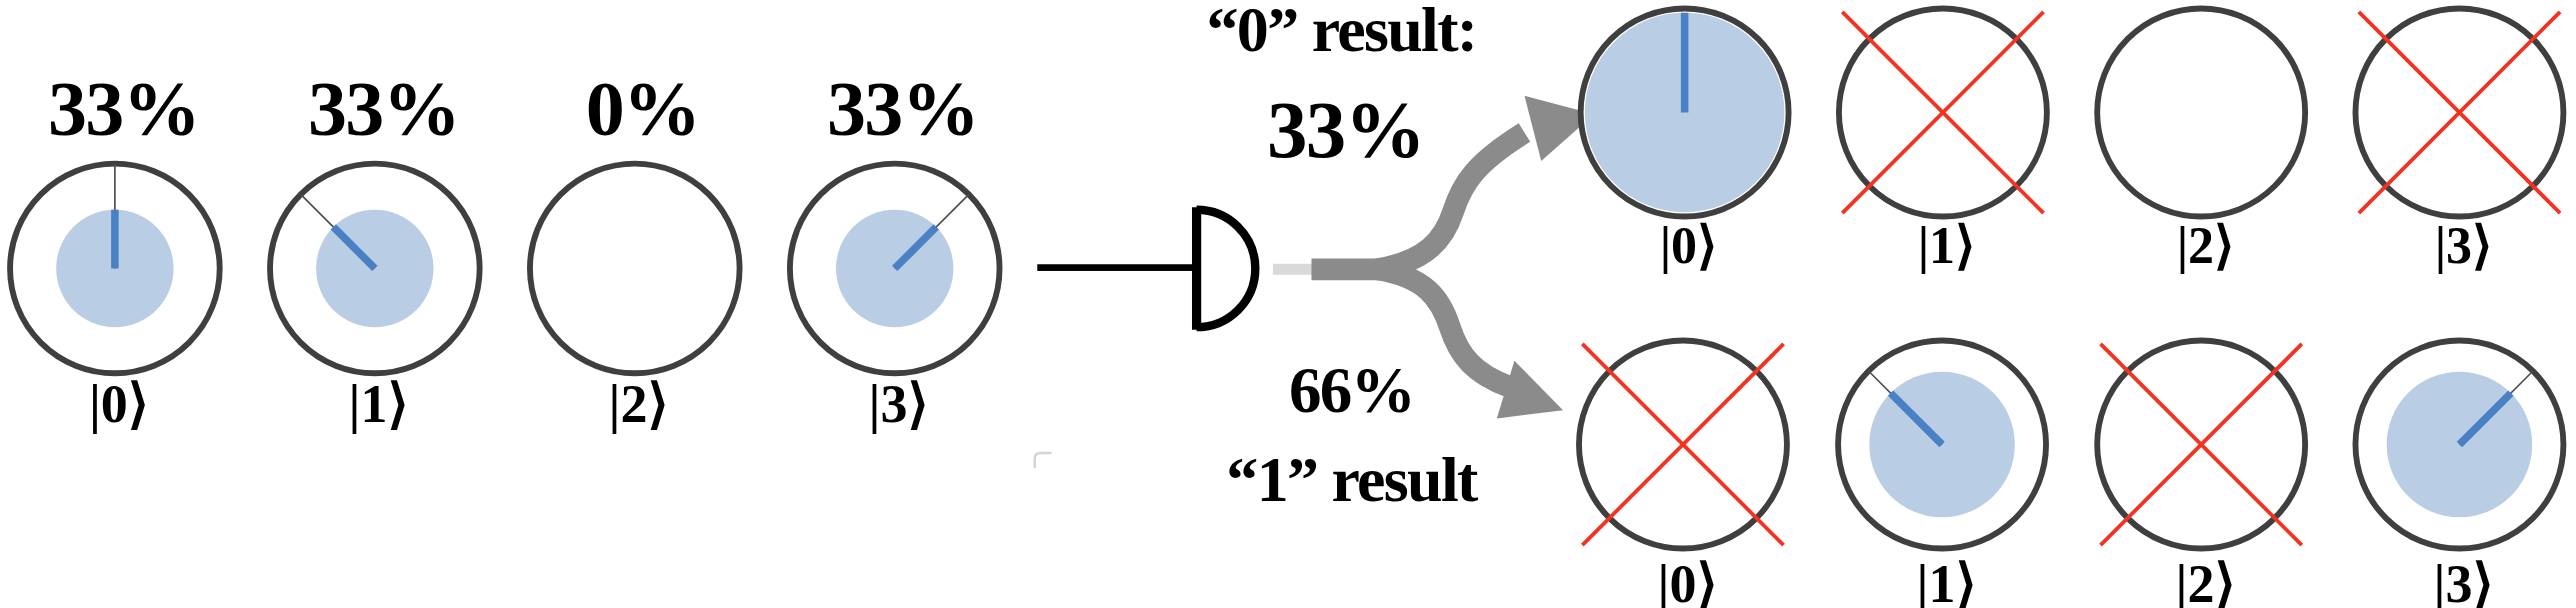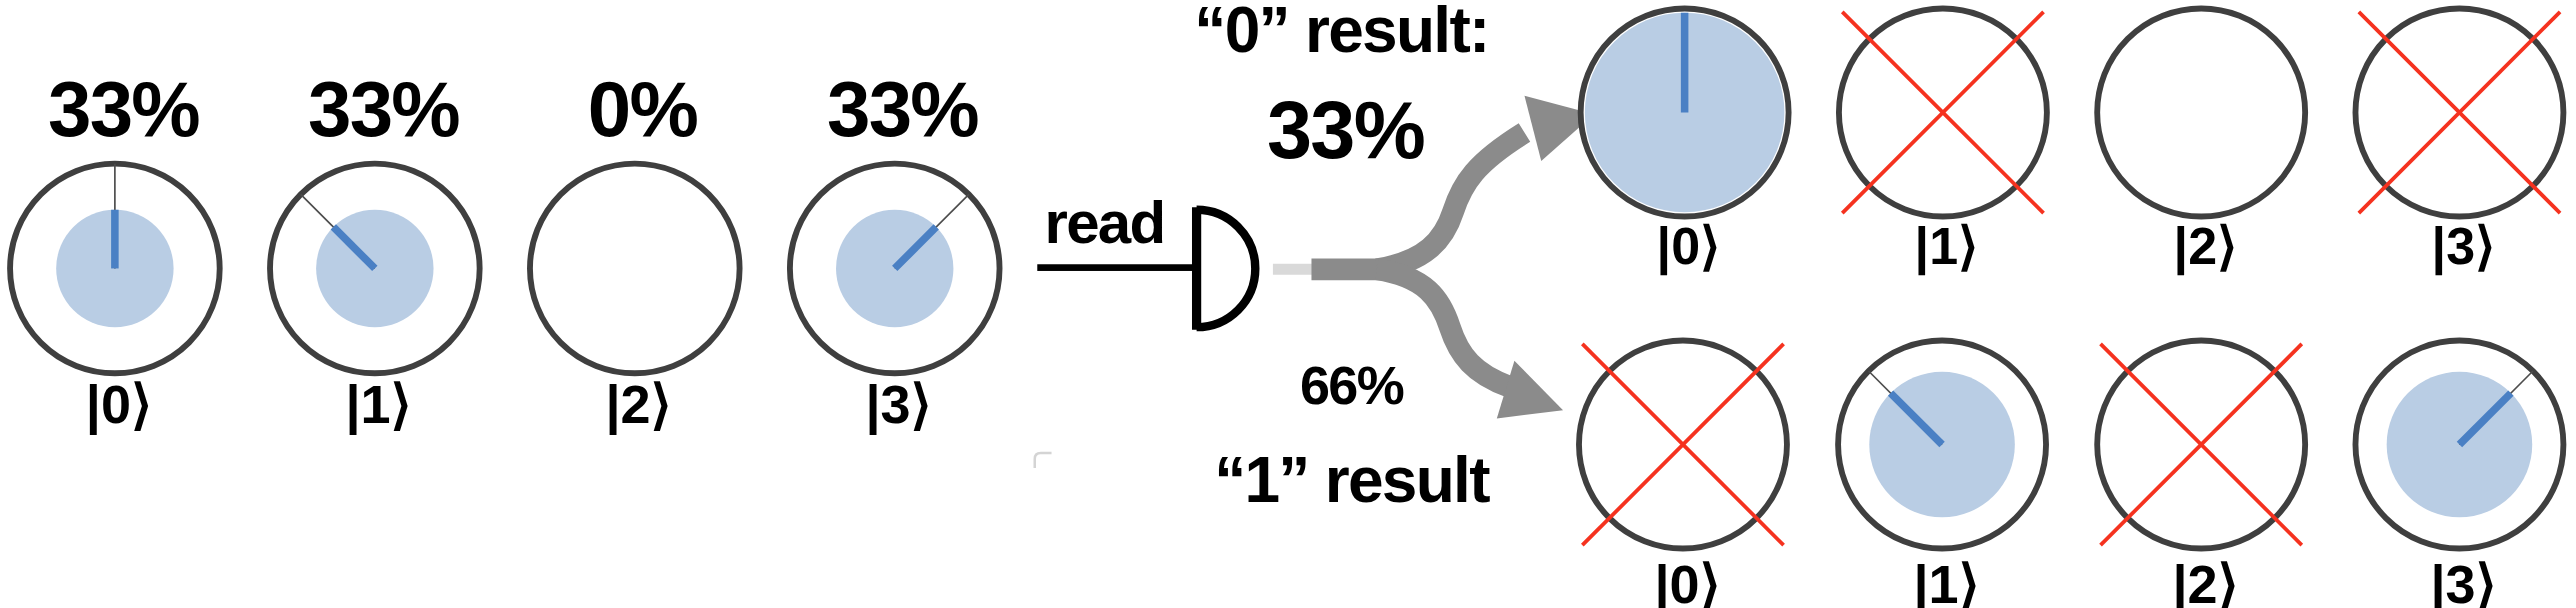--- a/index.html
+++ b/index.html
@@ -1,23 +1,23 @@
 <!DOCTYPE html>
 <html style="font-size:13.4px"><head>
 <meta charset="utf-8">
 <style>
   html,body{margin:0;padding:0;background:#ffffff;}
   #stage{position:relative;width:2576px;height:609px;overflow:hidden;background:#fff;
-         font-family:Liberation Sans, sans-serif;}
+         font-family:Liberation Serif, serif;}
   #scene{position:absolute;left:0;top:0;}
   .txt{position:absolute;color:#000;font-weight:900;line-height:1;white-space:nowrap;
        text-align:center;letter-spacing:-1.7px;}
   .pct{font-size:78px;width:335px;}
   .pct-mid{font-size:81px;width:419px;}
-  .pct-66{font-size:54px;width:419px;}
+  .pct-66{font-size:65px;width:419px;}
   .heading{font-size:64px;width:755px;}
   .ket{font-size:54px;width:201px;font-weight:700;letter-spacing:0;}
   .ket-sm{font-size:52px;}
   .gate-word{font-size:60px;width:335px;}
 </style>
 </head>
 <body>
 
 <div id="stage">
 
@@ -103,21 +103,20 @@
           <line x1="2933" y1="530" x2="3020.6812408671317" y2="442.3187591328681" stroke="#4d4d4d" stroke-width="2"></line>
           <line x1="2933" y1="530" x2="2994.3768686069925" y2="468.62313139300767" stroke="#4a80c4" stroke-width="9"></line>
         </g>
       </g>
   </svg>
 
   <div class="txt heading" style="left:964px;top:-1.7px;">“0” result:</div>
   <div class="txt pct-mid" style="left:1136px;top:90px;">33%</div>
   <div class="txt pct-66" style="left:1142px;top:358px;">66%</div>
   <div class="txt heading" style="left:974px;top:448px;">“1” result</div>
-  <div class="txt gate-word" style="left:937px;top:193px;">read</div>
 
   <div id="labels">
       <div class="txt ket " style="left: 18.4px; top: 377px;">|0⟩</div>
       <div class="txt pct" style="left: -44px; top: 70px;">33%</div>
       <div class="txt ket " style="left: 278px; top: 377px;">|1⟩</div>
       <div class="txt pct" style="left: 216px; top: 70px;">33%</div>
       <div class="txt ket " style="left: 538px; top: 377px;">|2⟩</div>
       <div class="txt pct" style="left: 475px; top: 70px;">0%</div>
       <div class="txt ket " style="left: 798px; top: 377px;">|3⟩</div>
       <div class="txt pct" style="left: 735px; top: 70px;">33%</div>

